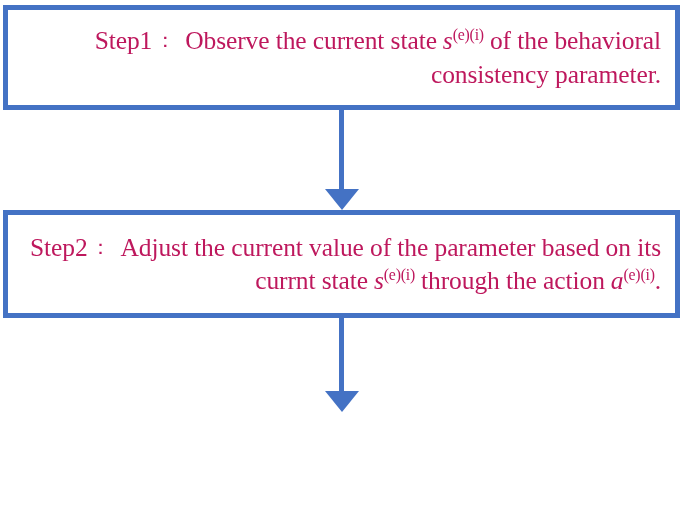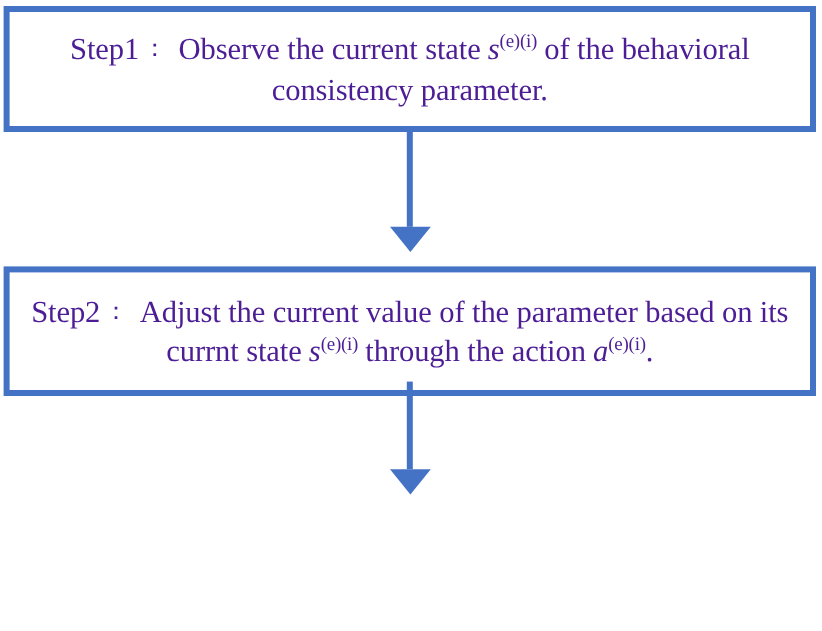--- a/index.html
+++ b/index.html
@@ -24,30 +24,31 @@
     position: absolute;
     box-sizing: border-box;
     background: #ffffff;
     border: 5px solid #4472c4;
     display: flex;
     align-items: center;
     justify-content: center;
     text-align: center;
   }
   #box1 { left: 3px;  top: 5px;   width: 677px; height: 105px; }
-  #box2 { left: 3px;  top: 222px; width: 677px; height: 108px; }
+  #box2 { left: 3px;  top: 210px; width: 677px; height: 108px; }
   #box3 { left: 3px;  top: 412px; width: 677px; height: 110px; }
 
   .step-text {
     font-size: 25.5px;
     line-height: 1.30;
-    color: #4c1d95;
+    color: #be185d;
     letter-spacing: -0.1px;
     padding: 0 14px;
     white-space: normal;
+    text-align: right;
   }
   #box1 .step-text { max-width: 640px; }
   #box2 .step-text { max-width: 648px; }
   #box3 .step-text { max-width: 660px; white-space: nowrap; }
 
   .step-label { white-space: nowrap; }
   .colon {
     font-family: "Liberation Sans", "DejaVu Sans", sans-serif;
     font-size: 20px;
     position: relative;

